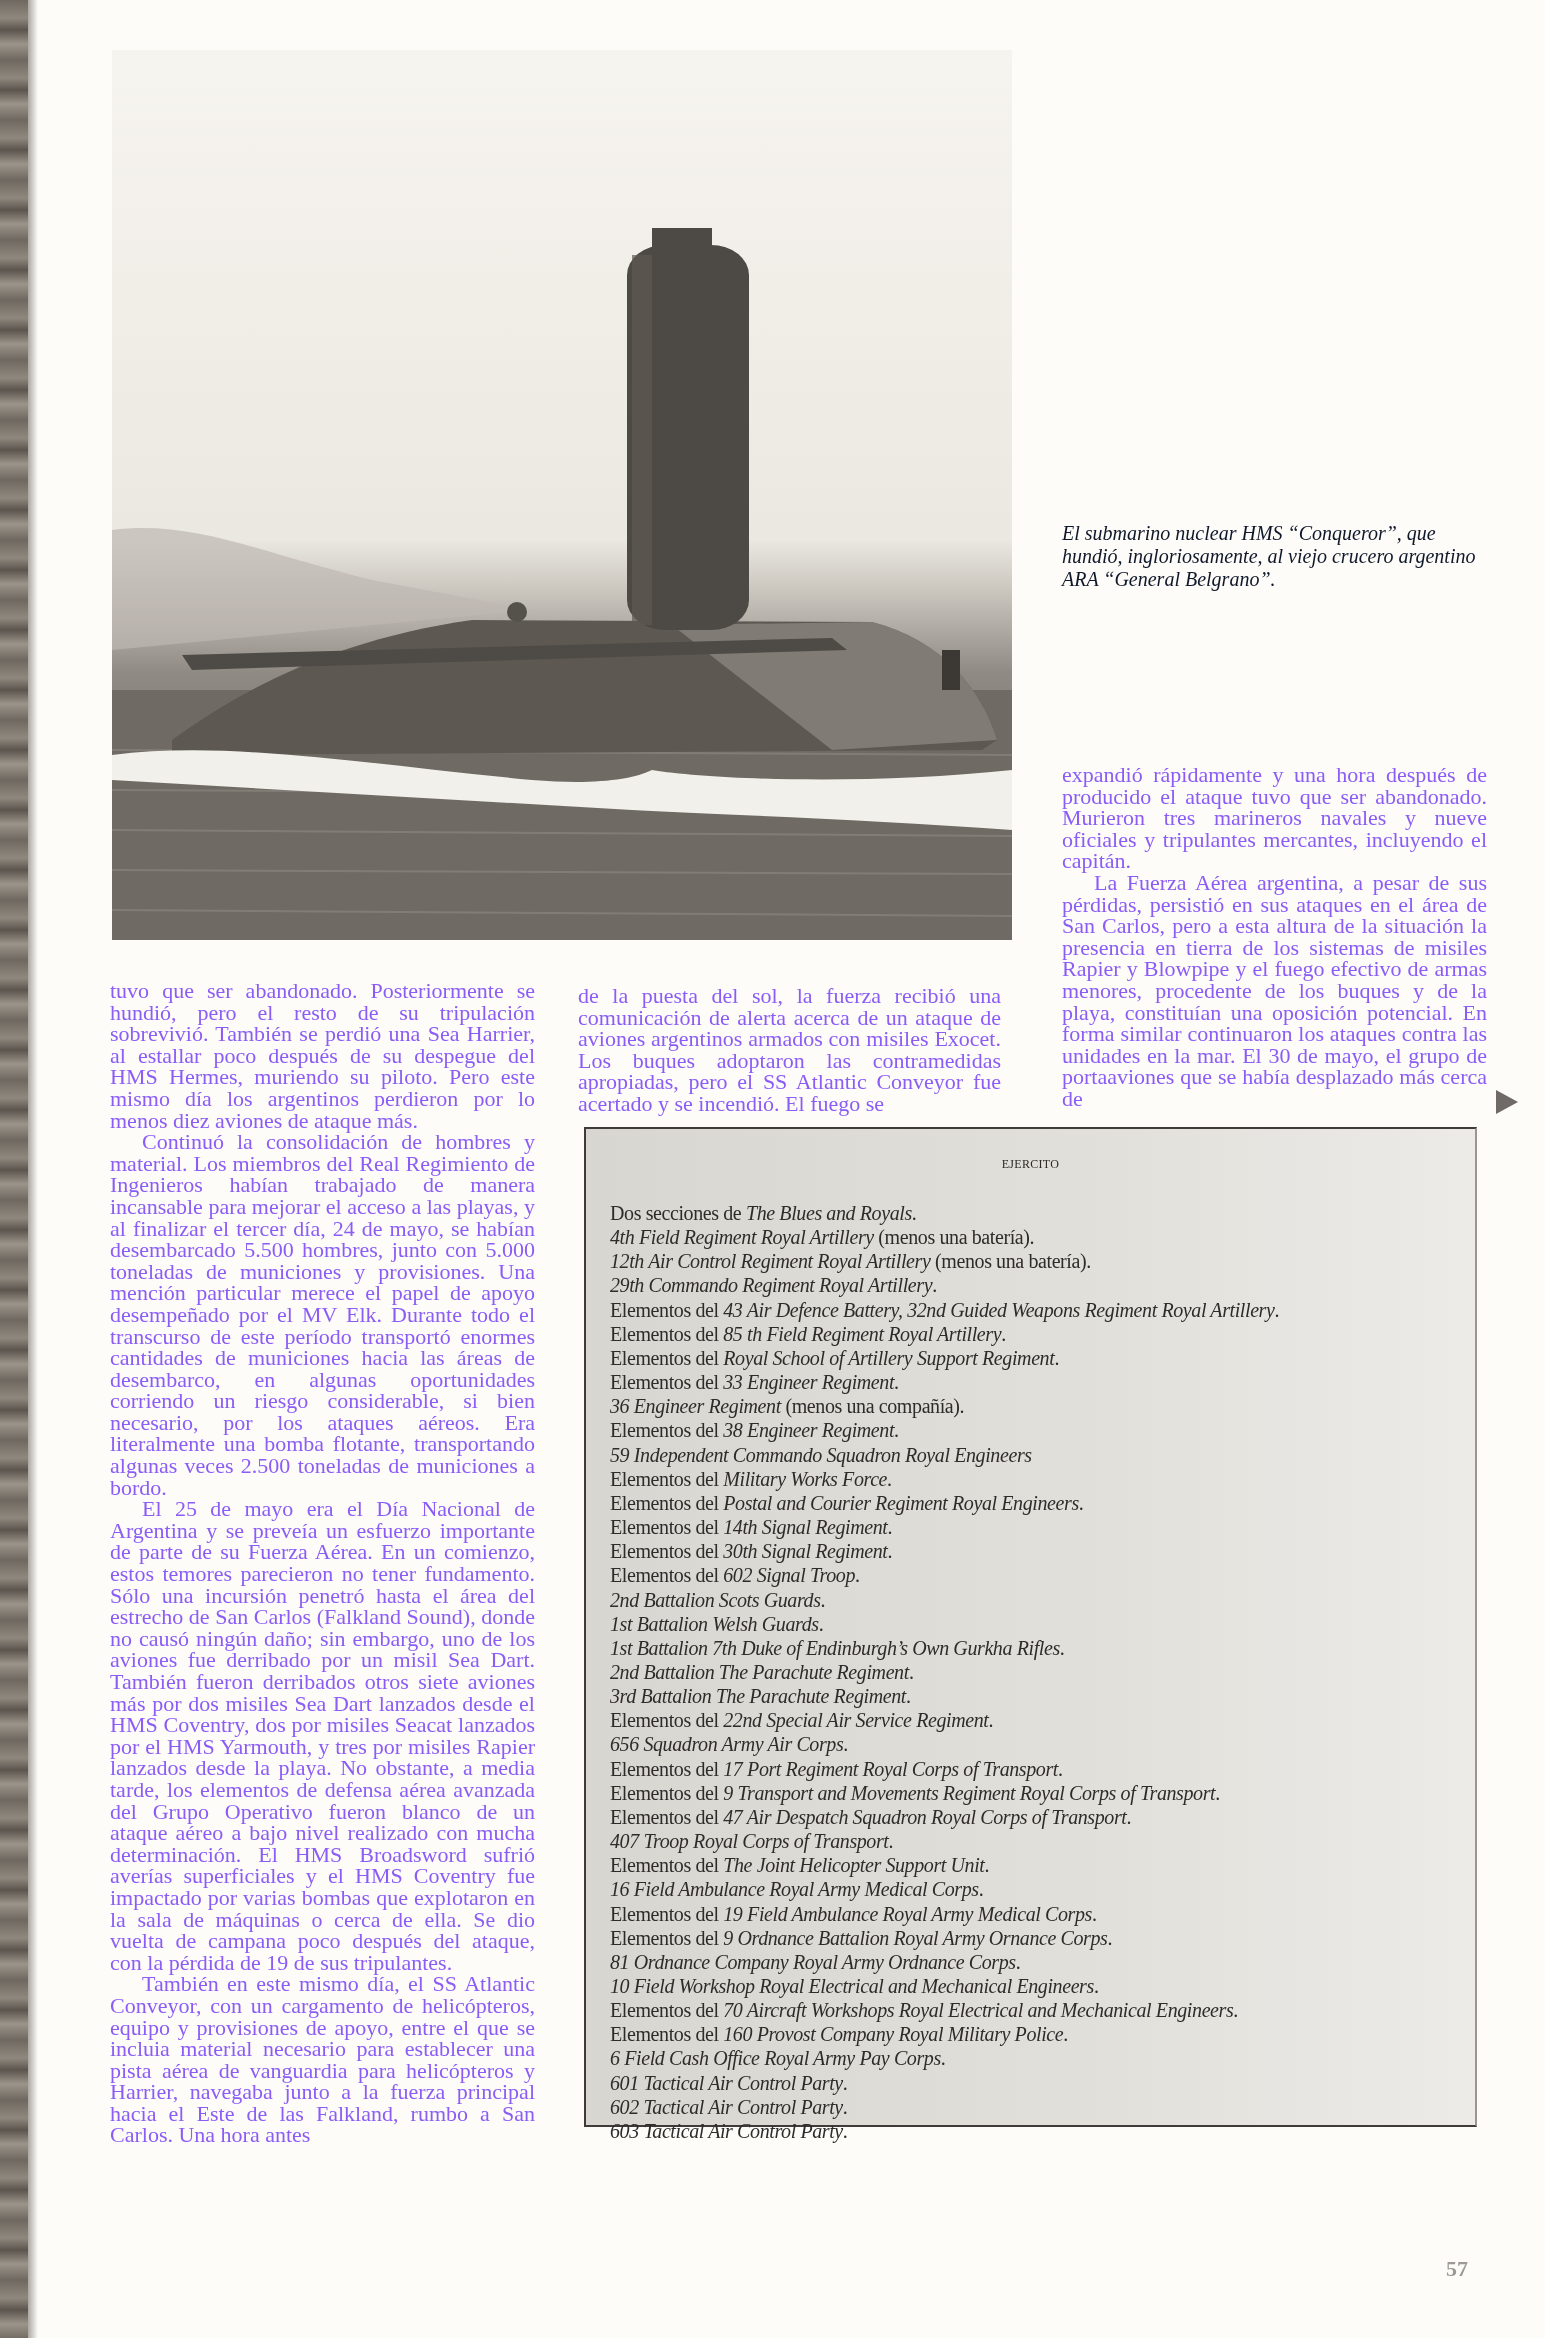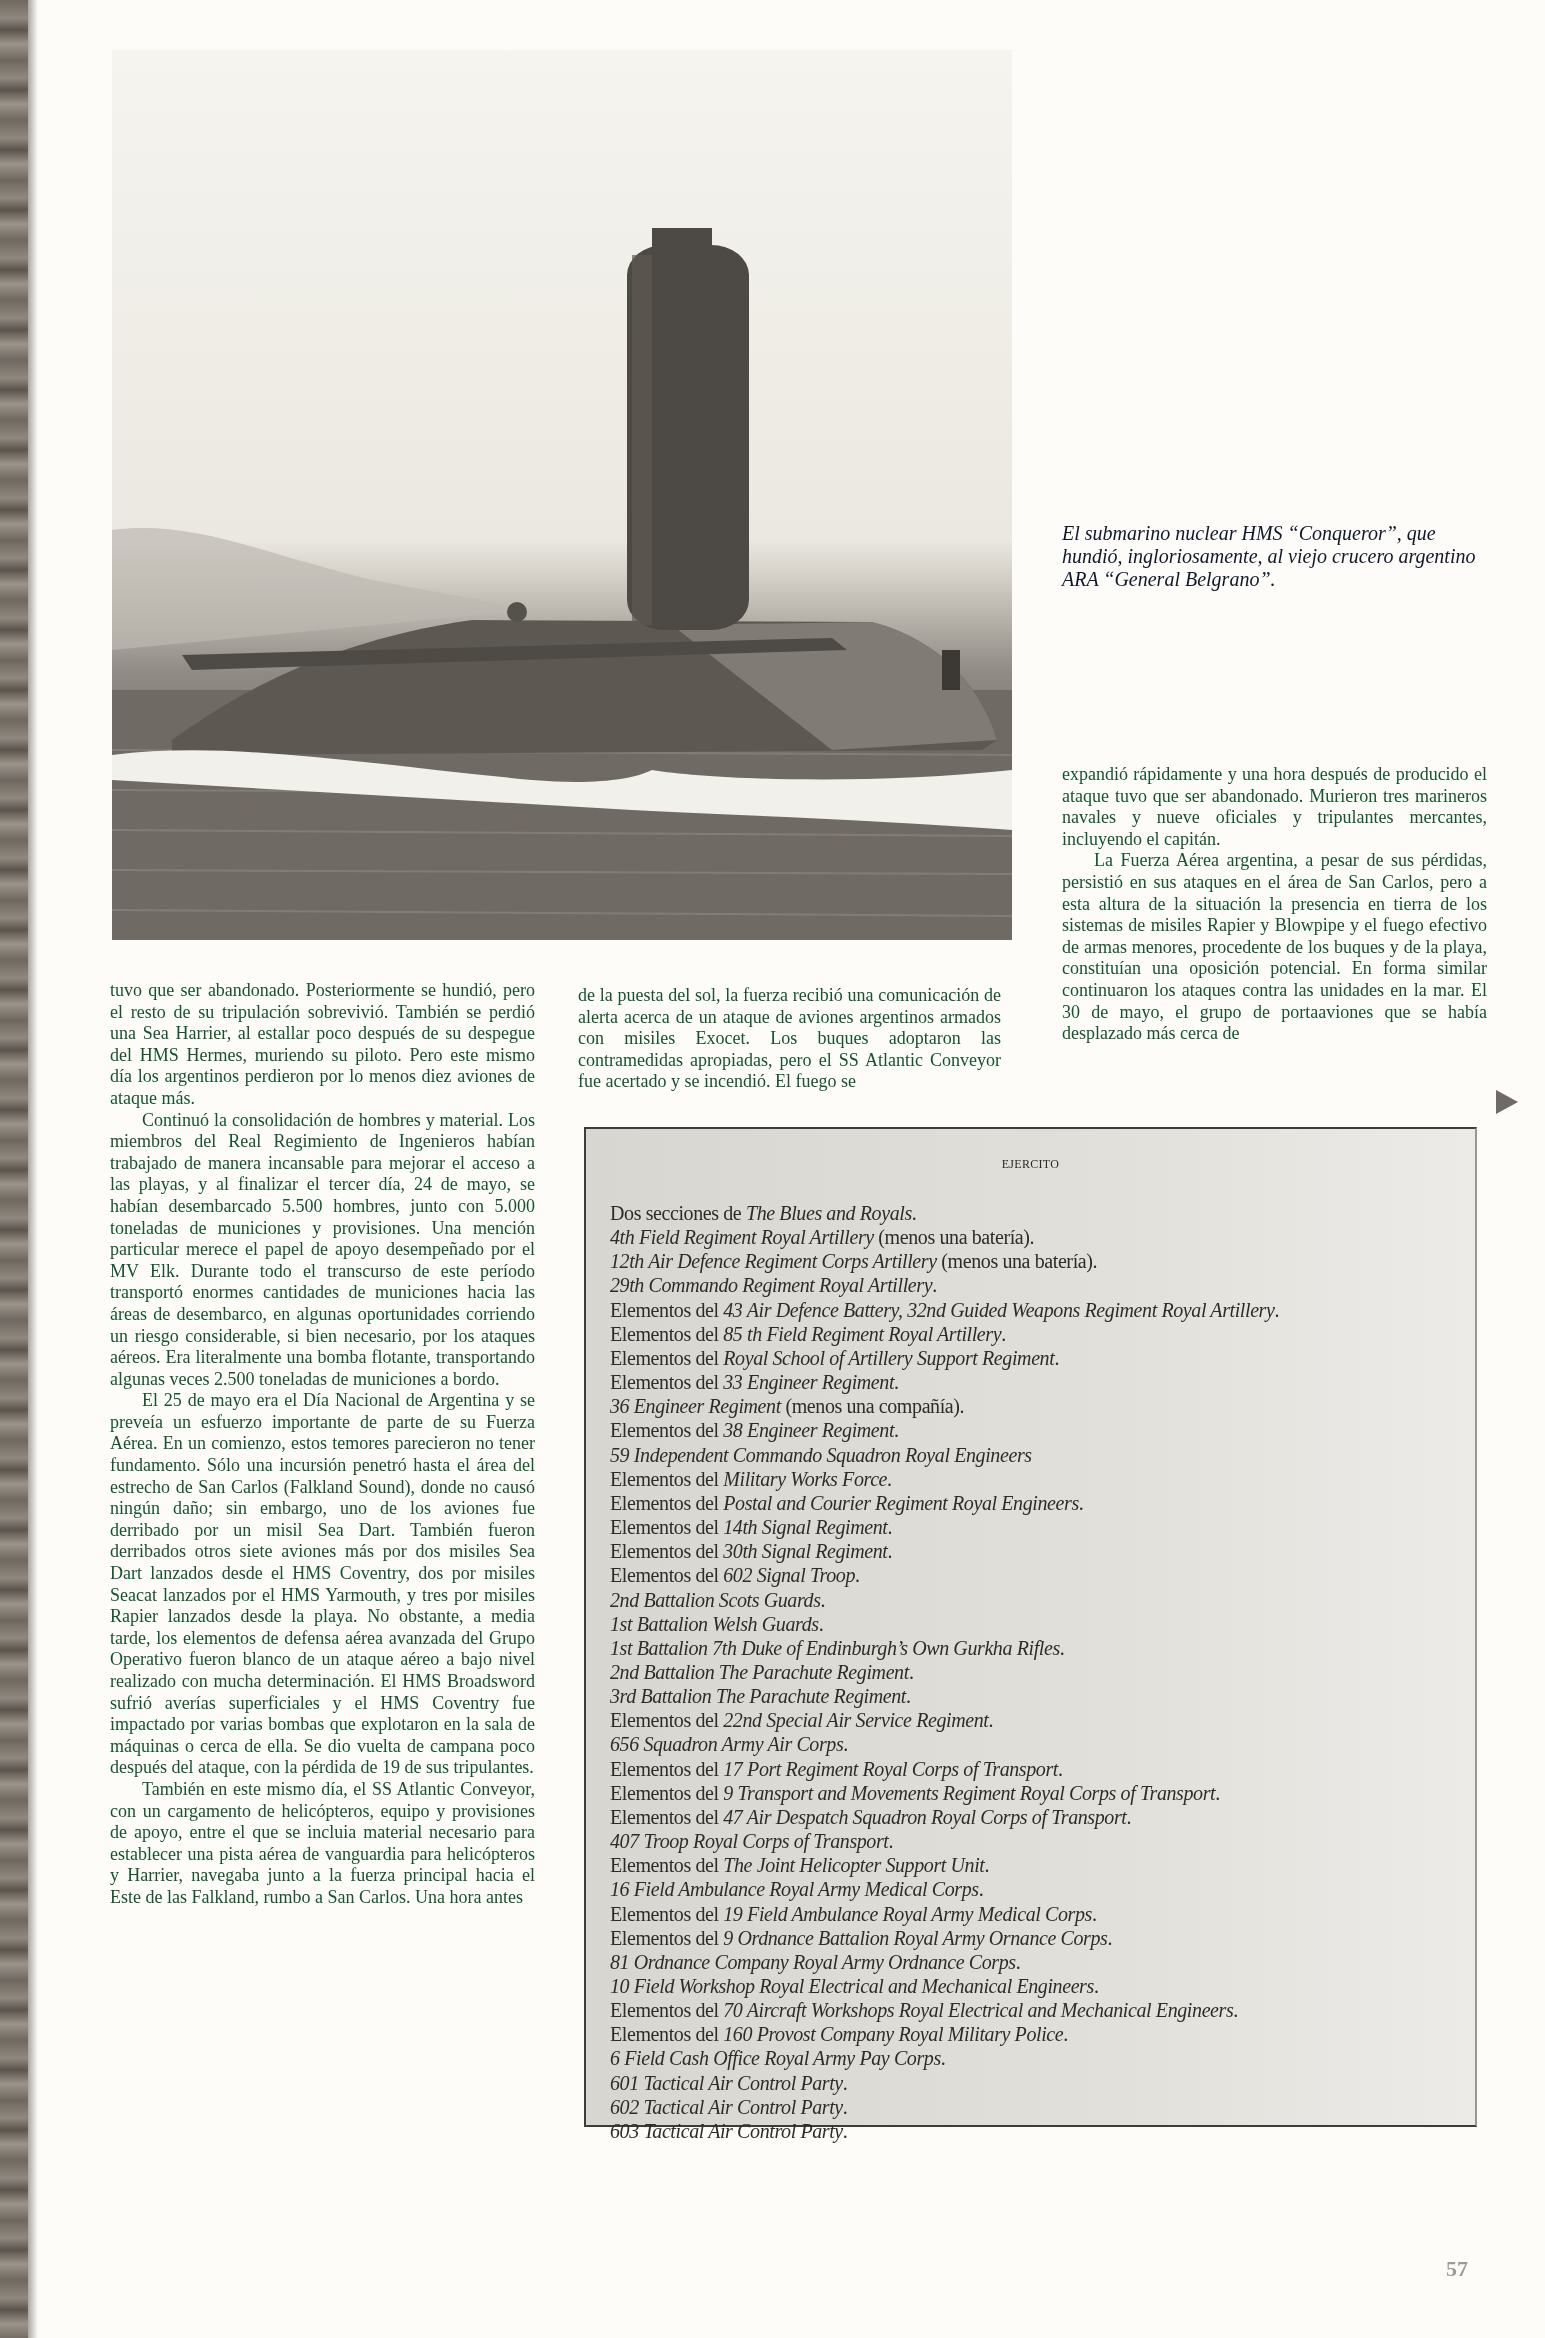--- a/index.html
+++ b/index.html
@@ -21,22 +21,22 @@
     position: absolute; left: 112px; top: 50px; width: 900px; height: 890px;
     background: linear-gradient(180deg, #f6f4ef 0%, #ebe8e1 55%, #cfcbc3 60%, #8f8a83 70%, #706b65 88%, #8a857f 100%);
     overflow: hidden;
   }
   .photo svg { position: absolute; left: 0; top: 0; }
   .caption {
     position: absolute; left: 1062px; top: 522px; width: 420px;
     font-style: italic; font-size: 20px; line-height: 23px; color: #0f172a;
   }
   .col {
-    position: absolute; font-size: 18px; line-height: 21.6px;
-    text-align: justify; color: #14532d;
+    position: absolute; font-size: 22px; line-height: 21.6px;
+    text-align: justify; color: #8b5cf6;
   }
   .col p { margin: 0; }
   .col p.indent { text-indent: 32px; }
   .col1 { left: 110px; top: 980px; width: 425px; }
   .col2 { left: 578px; top: 985px; width: 423px; }
   .col3 { left: 1062px; top: 764px; width: 425px; }
   .arrow {
     position: absolute; left: 1496px; top: 1090px; width: 0; height: 0;
     border-top: 12px solid transparent; border-bottom: 12px solid transparent;
     border-left: 22px solid #6f6a66;
@@ -116,21 +116,21 @@
   <p class="indent">La Fuerza Aérea argentina, a pesar de sus pérdidas, persistió en sus ataques en el área de San Carlos, pero a esta altura de la situación la presencia en tierra de los sistemas de misiles Rapier y Blowpipe y el fuego efectivo de armas menores, procedente de los buques y de la playa, constituían una oposición potencial. En forma similar continuaron los ataques contra las unidades en la mar. El 30 de mayo, el grupo de portaaviones que se había desplazado más cerca de</p>
 </div>
 
 <div class="arrow"></div>
 
 <div class="ejercito">
   <h2>EJERCITO</h2>
   <ul id="ej-list">
       <li><span>Dos secciones de </span><span class="it">The Blues and Royals</span><span>.</span></li>
       <li><span></span><span class="it">4th Field Regiment Royal Artillery</span><span> (menos una batería).</span></li>
-      <li><span></span><span class="it">12th Air Defence Regiment Corps Artillery</span><span> (menos una batería).</span></li>
+      <li><span></span><span class="it">12th Air Control Regiment Royal Artillery</span><span> (menos una batería).</span></li>
       <li><span></span><span class="it">29th Commando Regiment Royal Artillery</span><span>.</span></li>
       <li><span>Elementos del </span><span class="it">43 Air Defence Battery, 32nd Guided Weapons Regiment Royal Artillery</span><span>.</span></li>
       <li><span>Elementos del </span><span class="it">85 th Field Regiment Royal Artillery</span><span>.</span></li>
       <li><span>Elementos del </span><span class="it">Royal School of Artillery Support Regiment</span><span>.</span></li>
       <li><span>Elementos del </span><span class="it">33 Engineer Regiment</span><span>.</span></li>
       <li><span></span><span class="it">36 Engineer Regiment</span><span> (menos una compañía).</span></li>
       <li><span>Elementos del </span><span class="it">38 Engineer Regiment</span><span>.</span></li>
       <li><span></span><span class="it">59 Independent Commando Squadron Royal Engineers</span><span></span></li>
       <li><span>Elementos del </span><span class="it">Military Works Force</span><span>.</span></li>
       <li><span>Elementos del </span><span class="it">Postal and Courier Regiment Royal Engineers</span><span>.</span></li>

